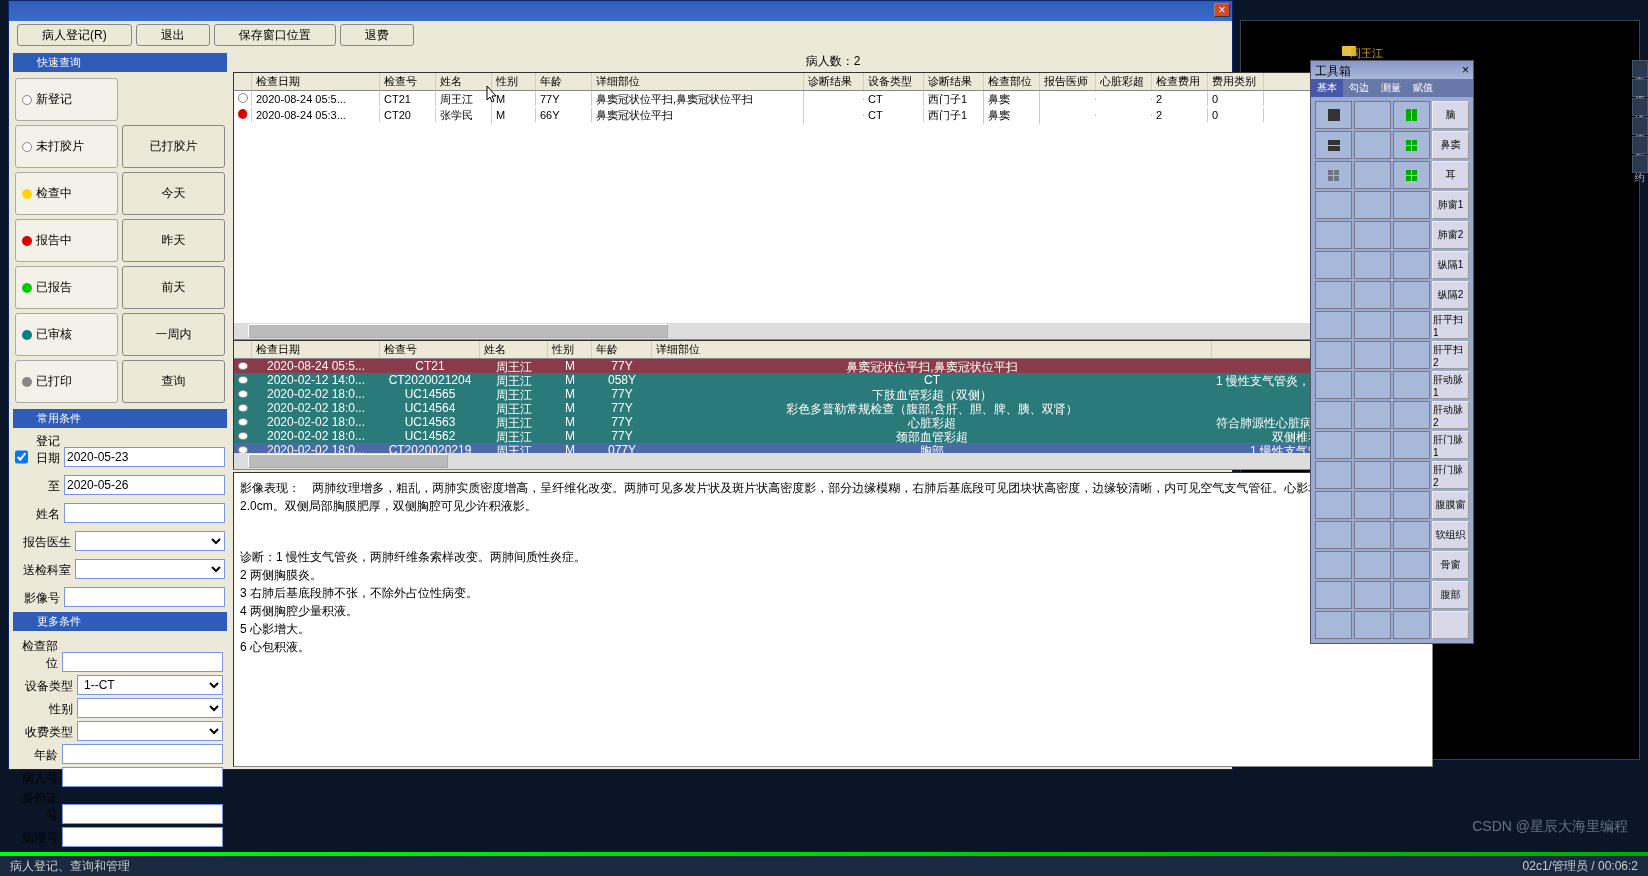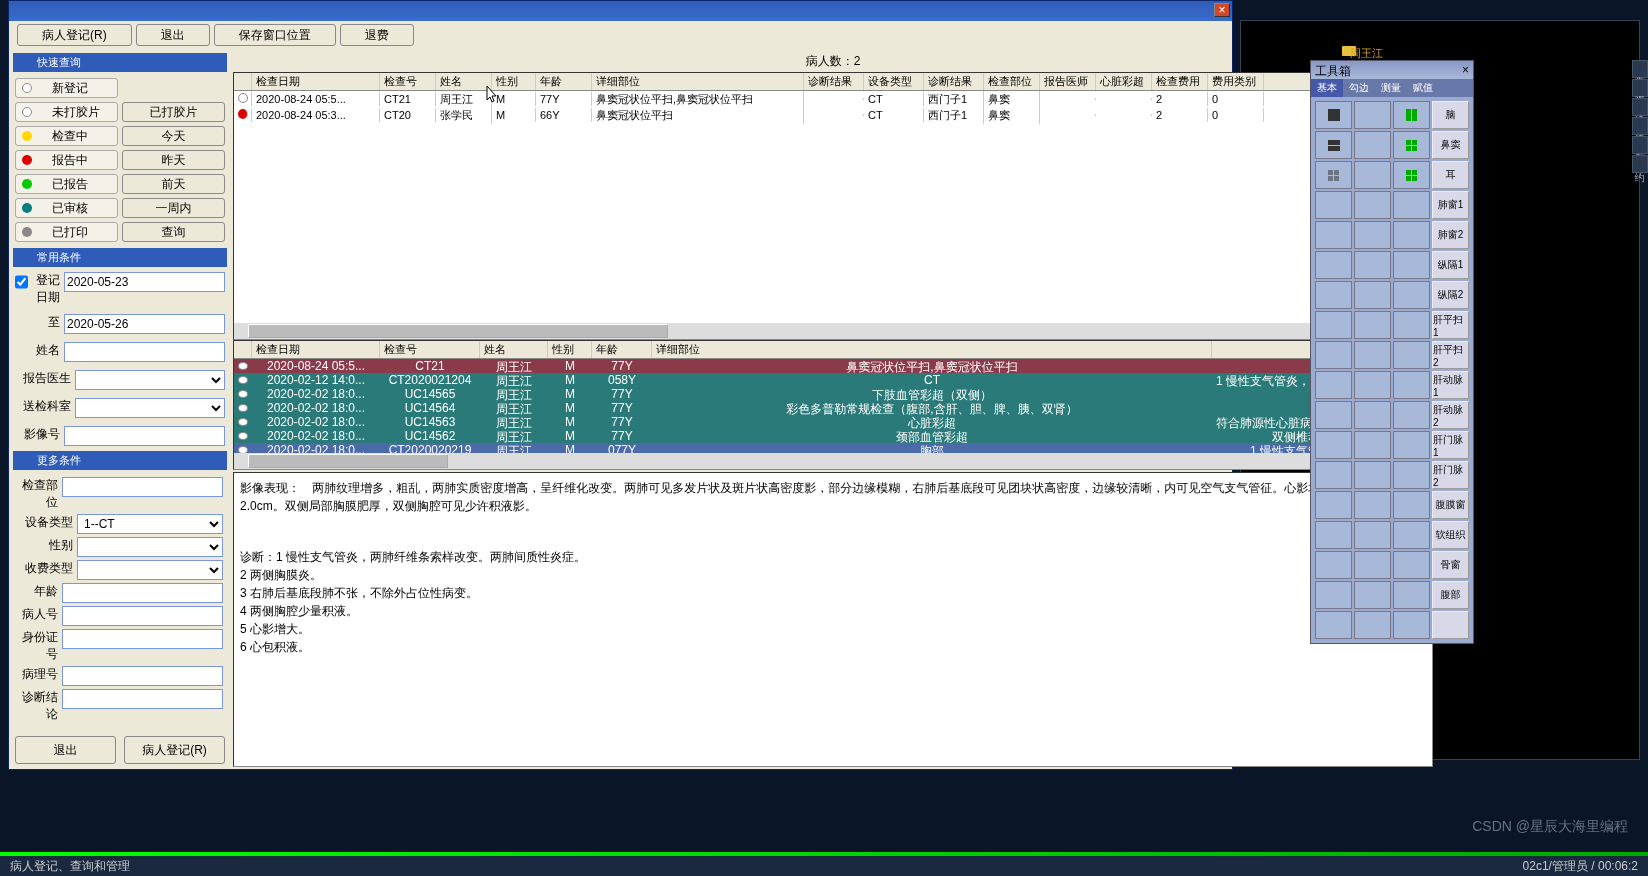--- a/index.html
+++ b/index.html
@@ -6,25 +6,25 @@
 body{background:#0a1628;width:1648px;height:876px;position:relative;overflow:hidden}
 .main-window{position:absolute;left:8px;top:0;width:1225px;height:770px;background:#ece9d8;border:1px solid #0a246a}
 .titlebar{height:20px;background:linear-gradient(#2f5cb8,#3a6ccc);position:relative}
 .close-x{position:absolute;right:2px;top:2px;width:16px;height:14px;background:#d04a2a;color:#fff;text-align:center;line-height:12px;border:1px outset #888;cursor:pointer}
 .menubar{height:28px;background:#ece9d8;display:flex;align-items:center;padding-left:8px;gap:4px}
 .menubtn{height:22px;padding:0 24px;background:#ece9d8;border:1px solid #888;border-radius:3px;cursor:pointer}
 .content{display:flex;height:720px}
 .left-panel{width:222px;padding:4px;display:flex;flex-direction:column;gap:2px}
 .section-hdr{background:#2f5cb8;color:#fff;padding:2px 24px;font-size:11px}
 .quick-grid{display:grid;grid-template-columns:1fr 1fr;gap:4px;padding:4px 2px}
-.qbtn{height:20px;background:#ece9d8;border:1px solid #888;border-radius:3px;display:flex;align-items:center;justify-content:center;gap:20px;cursor:pointer}
+.qbtn{height:43px;background:#ece9d8;border:1px solid #888;border-radius:3px;display:flex;align-items:center;justify-content:center;gap:4px;cursor:pointer}
 .qbtn.left{justify-content:flex-start;padding-left:6px;border:1px solid #aaa;background:#f4f2e8}
 .dot{width:10px;height:10px;border-radius:50%;display:inline-block}
 .dot.w{background:#fff;border:1px solid #888}.dot.y{background:#ffd700}.dot.r{background:#d00}.dot.g{background:#0c0}.dot.t{background:#008080}.dot.gr{background:#888}
-.form-row{display:flex;align-items:flex-start;gap:4px;margin:3px 2px}
+.form-row{display:flex;align-items:flex-end;gap:4px;margin:3px 2px}
 .form-row label{width:56px;text-align:right;color:#000}
 .form-row input,.form-row select{flex:1;height:20px;border:1px solid #7a96df;background:#fff;padding:0 2px}
 .right-area{flex:1;display:flex;flex-direction:column;padding:2px}
 .patient-count{text-align:center;padding:2px;font-size:11px}
 .top-table{height:268px;background:#fff;border:1px inset #888;overflow:hidden;position:relative}
 .thdr{display:flex;background:#ece9d8;border-bottom:1px solid #888;height:18px}
 .thdr span,.trow span{padding:1px 4px;border-right:1px solid #ccc;overflow:hidden;white-space:nowrap;font-size:11px;text-align:left}
 .trow{display:flex;height:16px;align-items:center}
 .c0{width:18px}.c1{width:128px}.c2{width:56px}.c3{width:56px}.c4{width:44px}.c5{width:56px}.c6{width:212px}.c7{width:60px}.c8{width:60px}.c9{width:60px}.c10{width:56px}.c11{width:56px}.c12{width:56px}.c13{width:56px}.c14{width:56px}
 .hscroll{position:absolute;bottom:0;left:0;right:0;height:16px;background:#ddd;display:flex;align-items:center}

